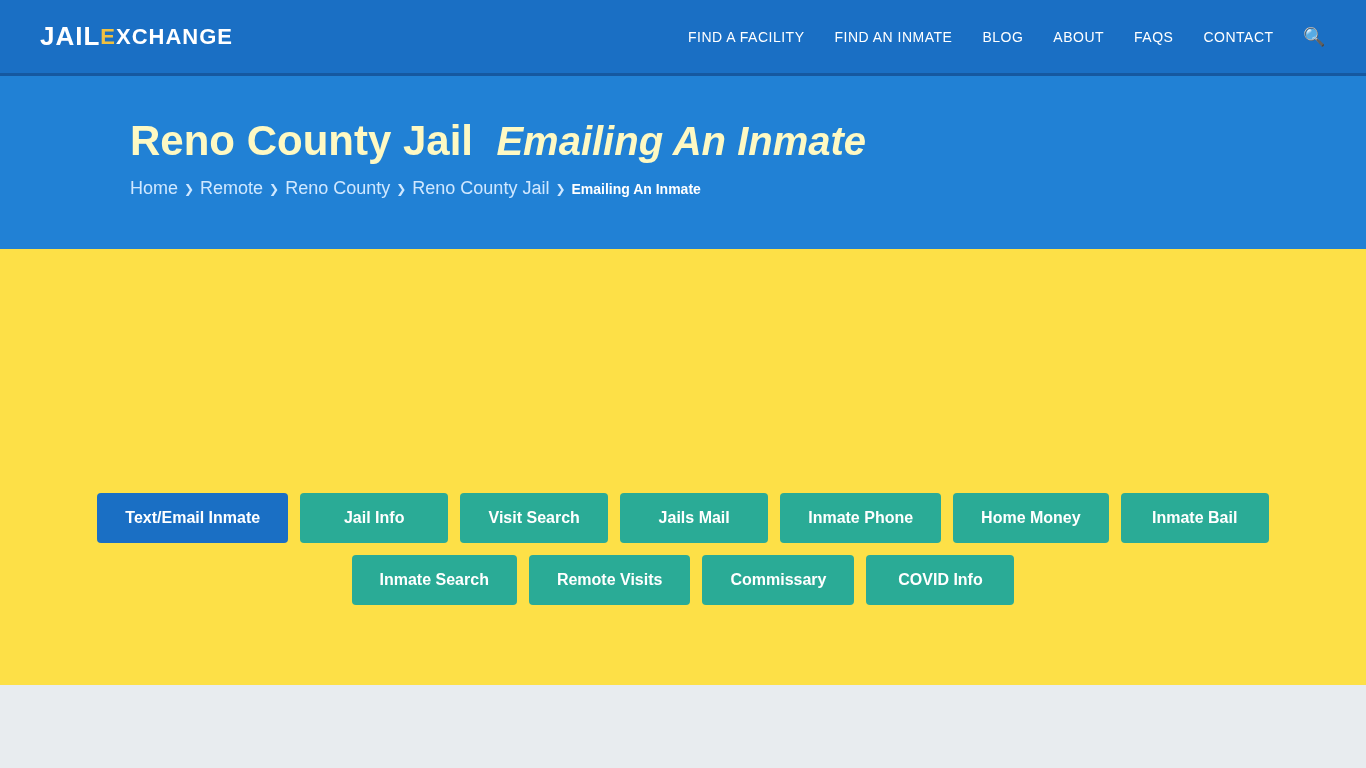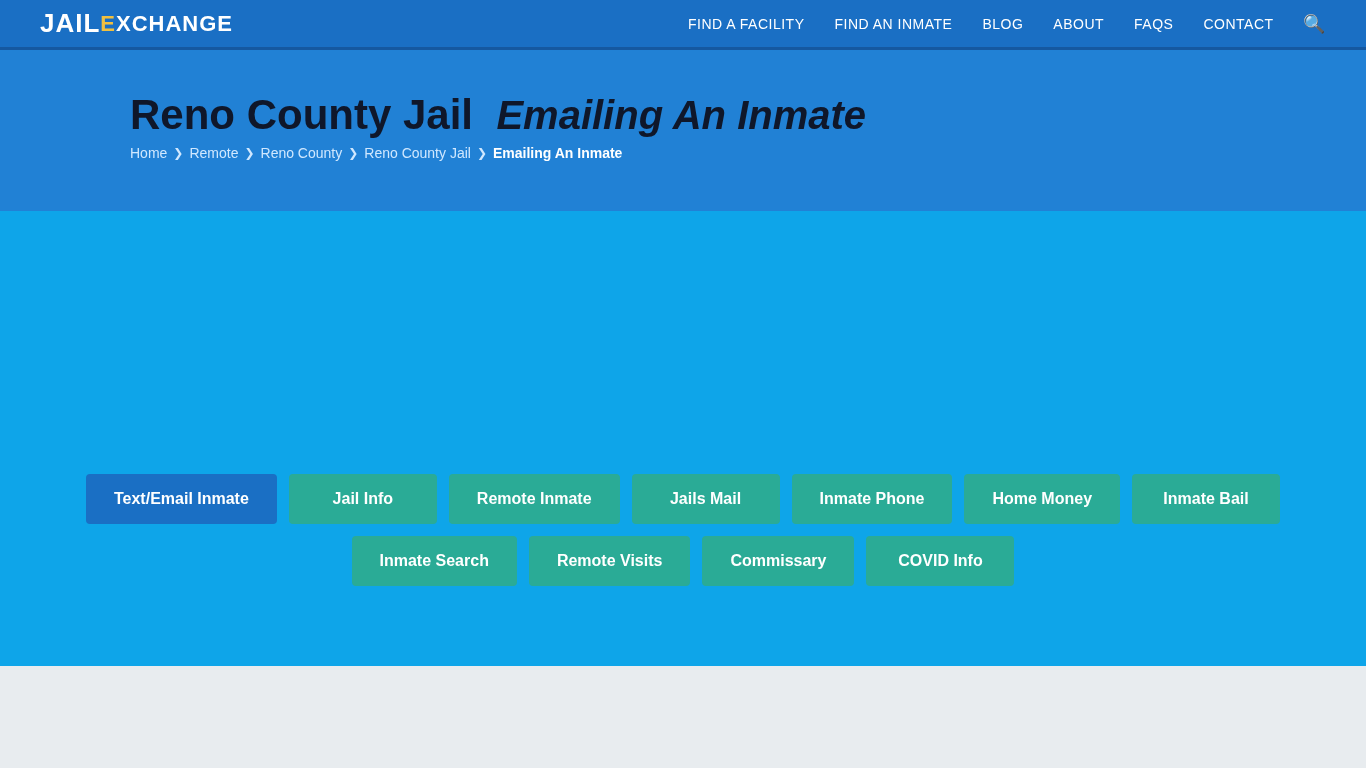--- a/index.html
+++ b/index.html
@@ -12,21 +12,21 @@
       font-family: 'Arial', sans-serif;
       background-color: #e8ecef;
       width: 1366px;
       min-height: 768px;
     }
 
     
     .header {
       background-color: #1a6fc4;
       padding: 0 40px;
-      height: 50px;
+      height: 76px;
       display: flex;
       align-items: center;
       justify-content: space-between;
       border-bottom: 3px solid #1558a0;
     }
 
     .logo {
       display: flex;
       align-items: center;
     }
@@ -76,62 +76,62 @@
       padding: 0;
     }
 
     
     .hero {
       background-color: #2181d5;
       padding: 40px 130px 50px 130px;
     }
 
     .hero-title {
-      color: #0f172a;
+      color: #fef9c3;
       font-size: 42px;
       font-weight: 900;
-      margin-bottom: 5px;
+      margin-bottom: 12px;
       line-height: 1.2;
     }
 
     .hero-title-italic {
       font-style: italic;
       font-weight: 700;
       font-size: 40px;
     }
 
     .breadcrumb {
       display: flex;
       align-items: center;
       gap: 6px;
       flex-wrap: wrap;
     }
 
     .breadcrumb-item {
       color: #d0e8ff;
-      font-size: 14px;
+      font-size: 18px;
       cursor: pointer;
       text-decoration: none;
     }
 
     .breadcrumb-active {
       color: #ffffff;
       font-size: 14px;
       font-weight: 700;
     }
 
     .breadcrumb-chevron {
       color: #d0e8ff;
       font-size: 12px;
     }
 
     
     .main-content {
-      background-color: #0ea5e9;
-      padding: 63px 130px 80px 130px;
+      background-color: #fde047;
+      padding: 44px 130px 80px 130px;
     }
 
     
     .buttons-section {
       margin-top: 200px;
       display: flex;
       flex-direction: column;
       align-items: center;
       gap: 12px;
     }
@@ -199,21 +199,21 @@
     <span class="breadcrumb-active">Emailing An Inmate</span>
   </nav>
 </section>
 
 <main class="main-content">
   <div class="buttons-section">
 
     <div class="buttons-row">
       <button class="btn-tile btn-active">Text/Email Inmate</button>
       <button class="btn-tile btn-teal">Jail Info</button>
-      <button class="btn-tile btn-teal">Remote Inmate</button>
+      <button class="btn-tile btn-teal">Visit Search</button>
       <button class="btn-tile btn-teal">Jails Mail</button>
       <button class="btn-tile btn-teal">Inmate Phone</button>
       <button class="btn-tile btn-teal">Home Money</button>
       <button class="btn-tile btn-teal">Inmate Bail</button>
     </div>
 
     <div class="buttons-row">
       <button class="btn-tile btn-teal">Inmate Search</button>
       <button class="btn-tile btn-teal">Remote Visits</button>
       <button class="btn-tile btn-teal">Commissary</button>

